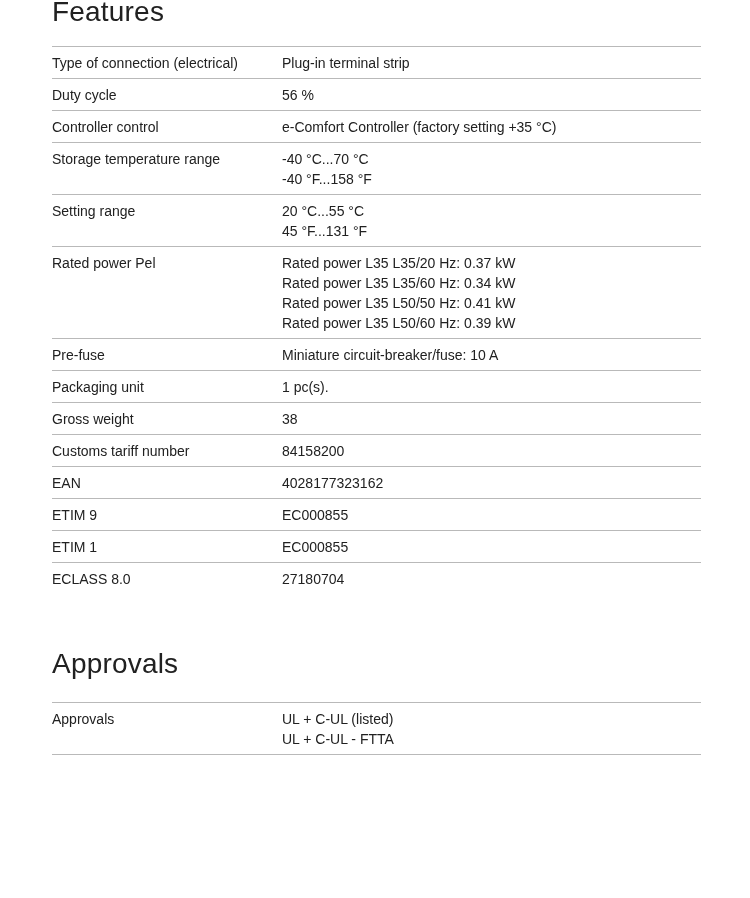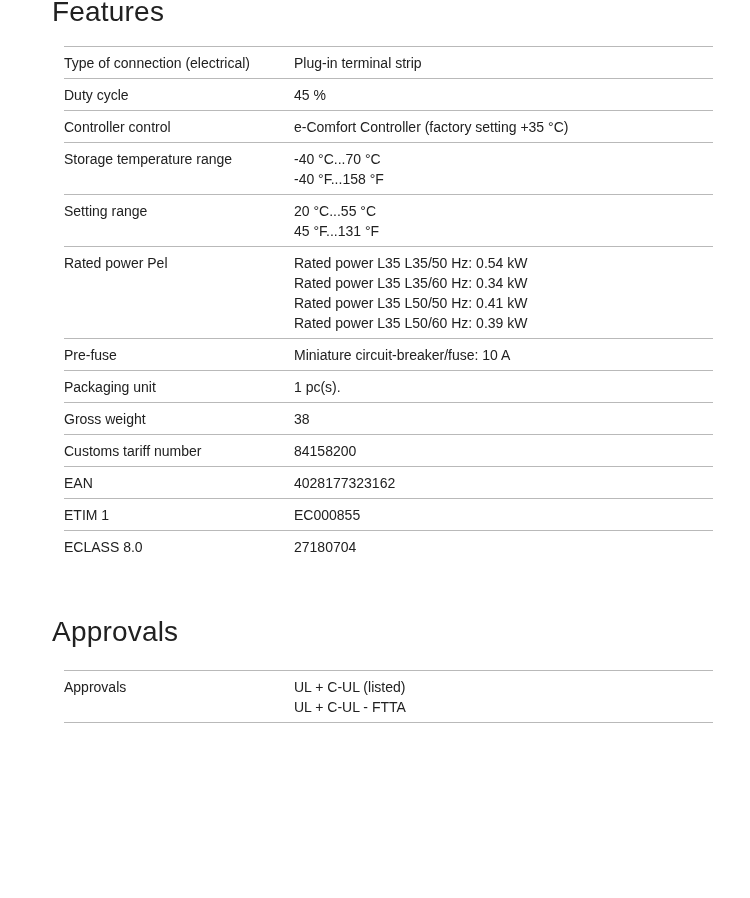--- a/index.html
+++ b/index.html
@@ -21,21 +21,20 @@
     color: #212121;
     letter-spacing: 0.2px;
   }
   .section-title.features  { margin: -5px 0 17px 0; }
   .section-title.approvals { margin: 53px 0 21px 0; }
 
   table.spec-table {
     width: 100%;
     border-collapse: collapse;
     table-layout: fixed;
-    margin-left: 12px;
   }
   table.spec-table.with-bottom { border-bottom: 1px solid #b9b9b9; }
   table.spec-table td {
     border-top: 1px solid #b9b9b9;
     vertical-align: top;
     padding: 5.5px 0;
     font-size: 14px;
     line-height: 20px;
     color: #212121;
   }
@@ -56,21 +55,21 @@
     <tbody>
         <tr>
           <td class="label">Type of connection (electrical)</td>
           <td class="value">
             <div>Plug-in terminal strip</div>
           </td>
         </tr>
         <tr>
           <td class="label">Duty cycle</td>
           <td class="value">
-            <div>45 %</div>
+            <div>56 %</div>
           </td>
         </tr>
         <tr>
           <td class="label">Controller control</td>
           <td class="value">
             <div>e-Comfort Controller (factory setting +35 °C)</div>
           </td>
         </tr>
         <tr>
           <td class="label">Storage temperature range</td>
@@ -82,21 +81,21 @@
         <tr>
           <td class="label">Setting range</td>
           <td class="value">
             <div>20 °C...55 °C</div>
             <div>45 °F...131 °F</div>
           </td>
         </tr>
         <tr>
           <td class="label">Rated power Pel</td>
           <td class="value">
-            <div>Rated power L35 L35/50 Hz: 0.54 kW</div>
+            <div>Rated power L35 L35/20 Hz: 0.37 kW</div>
             <div>Rated power L35 L35/60 Hz: 0.34 kW</div>
             <div>Rated power L35 L50/50 Hz: 0.41 kW</div>
             <div>Rated power L35 L50/60 Hz: 0.39 kW</div>
           </td>
         </tr>
         <tr>
           <td class="label">Pre-fuse</td>
           <td class="value">
             <div>Miniature circuit-breaker/fuse: 10 A</div>
           </td>
@@ -119,20 +118,26 @@
             <div>84158200</div>
           </td>
         </tr>
         <tr>
           <td class="label">EAN</td>
           <td class="value">
             <div>4028177323162</div>
           </td>
         </tr>
         <tr>
+          <td class="label">ETIM 9</td>
+          <td class="value">
+            <div>EC000855</div>
+          </td>
+        </tr>
+        <tr>
           <td class="label">ETIM 1</td>
           <td class="value">
             <div>EC000855</div>
           </td>
         </tr>
         <tr>
           <td class="label">ECLASS 8.0</td>
           <td class="value">
             <div>27180704</div>
           </td>

